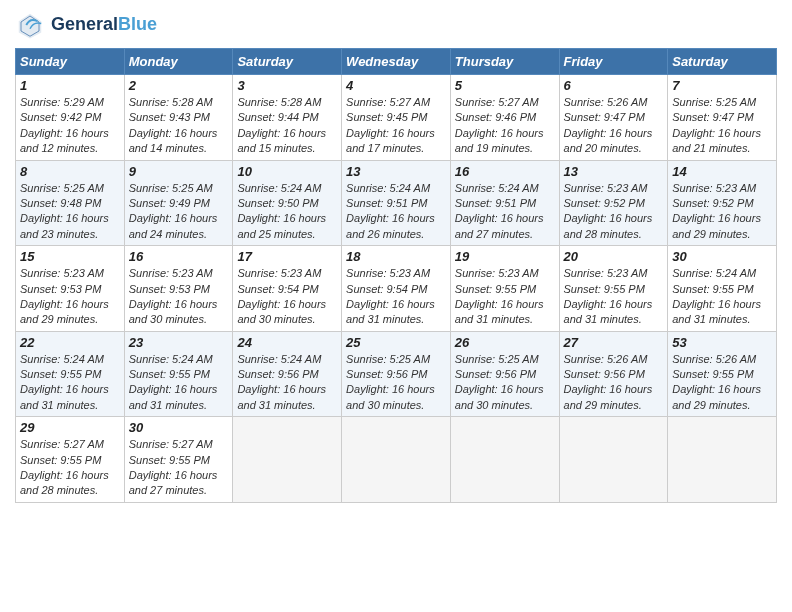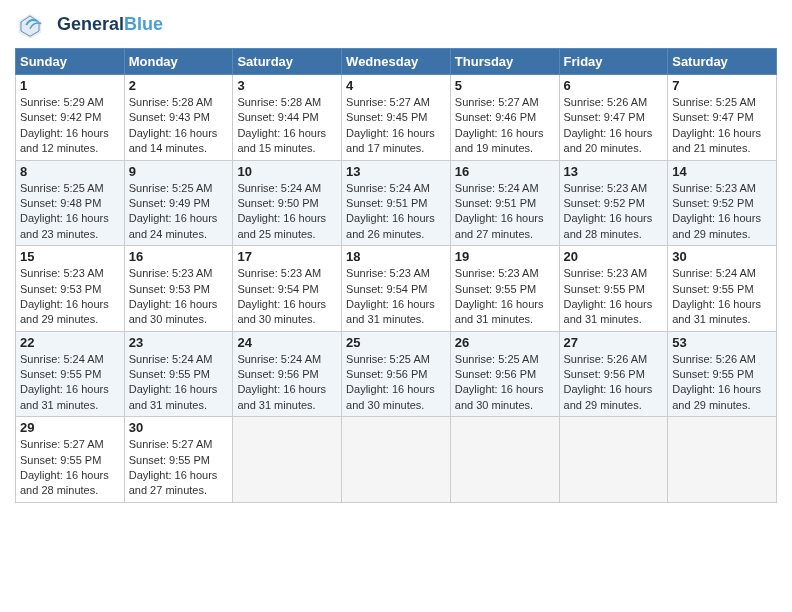--- a/index.html
+++ b/index.html
@@ -16,21 +16,21 @@
     }
     .header {
       display: flex;
       justify-content: space-between;
       align-items: flex-start;
       margin-bottom: 8px;
     }
     .logo {
       display: flex;
       align-items: center;
-      gap: 12px;
+      gap: 6px;
     }
     .logo-text {
       font-size: 18px;
       font-weight: bold;
       color: #1a3a5c;
       line-height: 1.1;
     }
     .logo-text span {
       color: #4a9fd4;
     }
@@ -47,20 +47,21 @@
       color: #1a3a5c;
     }
     .location {
       font-size: 14px;
       color: #333;
     }
     table {
       width: 100%;
       border-collapse: collapse;
       table-layout: fixed;
+      font-style: italic;
     }
     th {
       background-color: #3d72a8;
       color: white;
       font-size: 13px;
       font-weight: bold;
       padding: 5px 4px;
       text-align: left;
       border: 1px solid #5588bb;
     }

